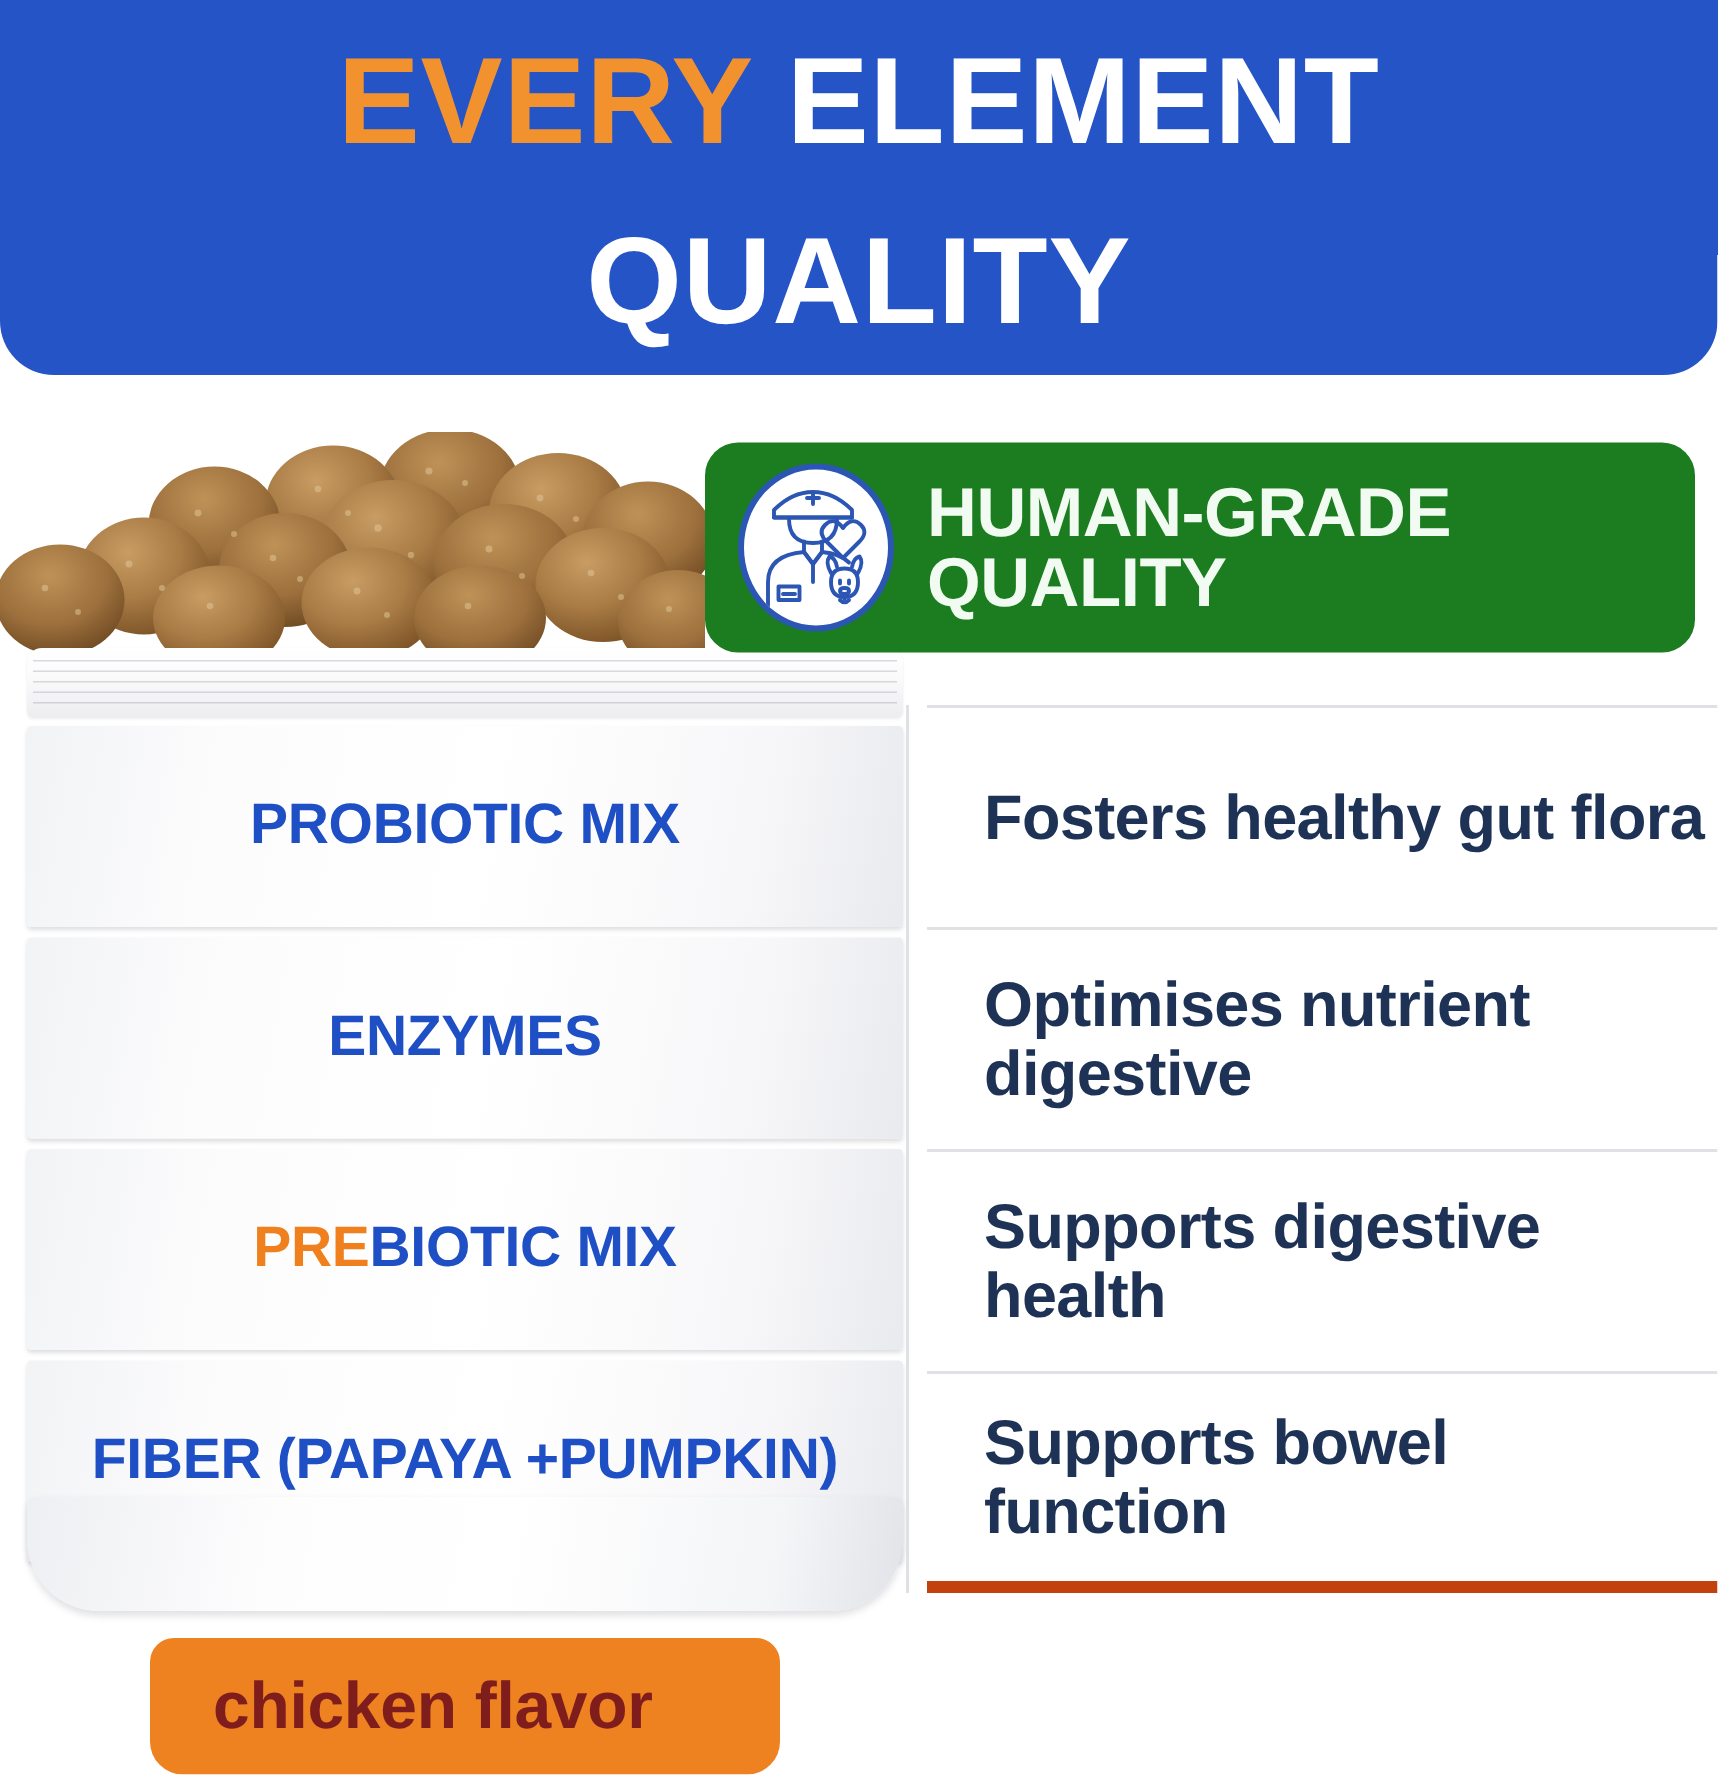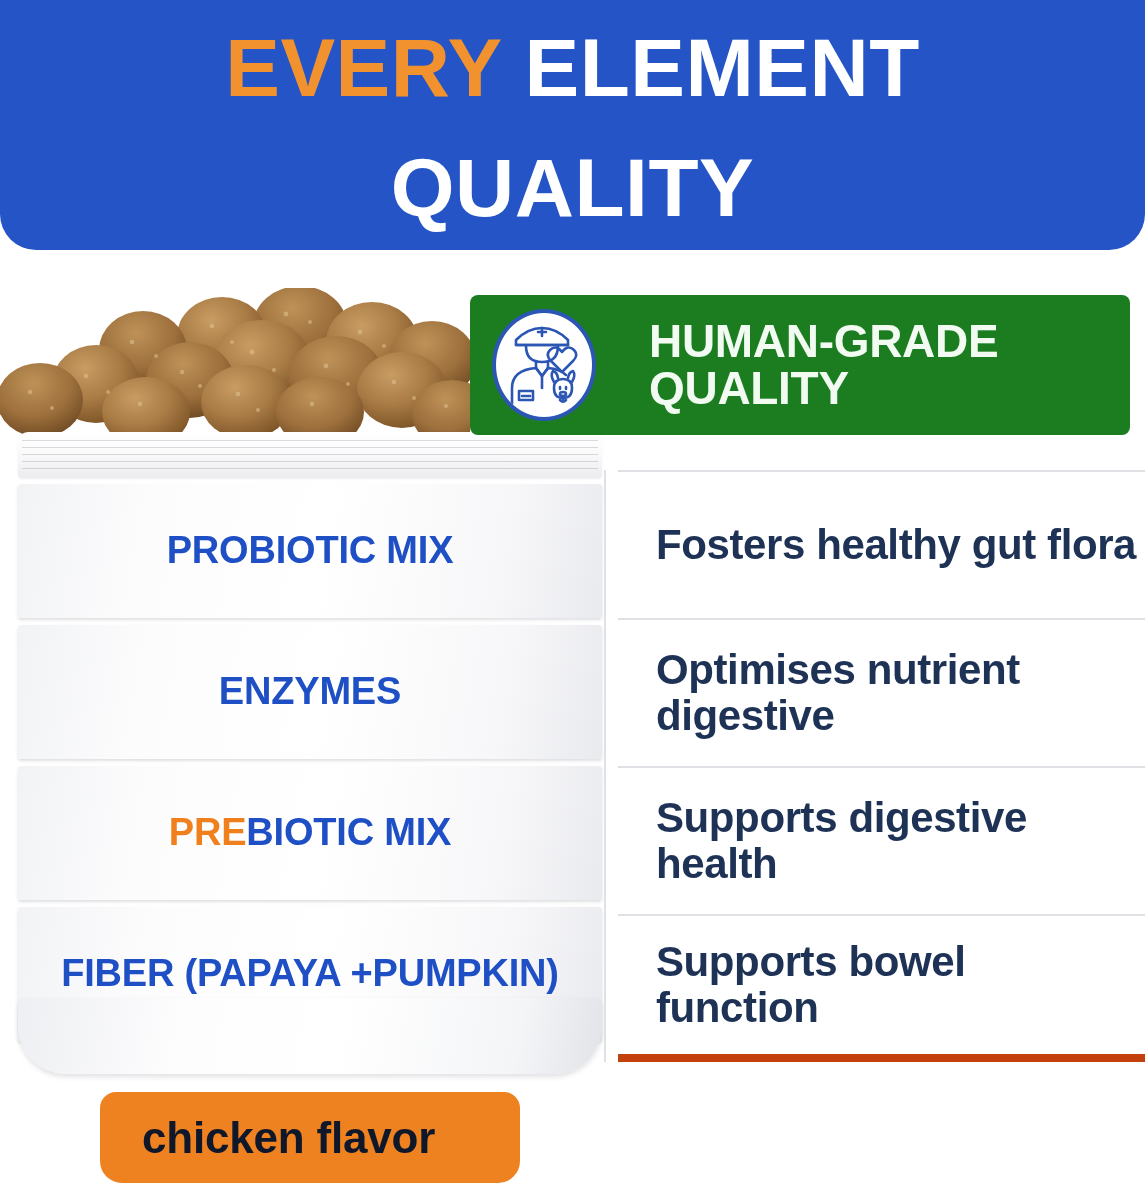--- a/index.html
+++ b/index.html
@@ -41,26 +41,25 @@
     white-space:nowrap;
   }
   .banner-line .accent { color:#F2922E; }
 
   
   .badge {
     position:absolute;
     left:470px; top:295px;
     width:660px; height:140px;
     background:#1B7D20;
-    border-radius:8px;
+    border-radius:22px;
     display:flex;
     align-items:center;
     padding-left:22px;
     z-index:30;
-    gap:31px;
   }
   .badge-icon {
     flex:0 0 auto;
     width:104px; height:112px;
     background:#ffffff;
     border:4px solid #2C56B4;
     border-radius:50%;
     display:flex;
     align-items:center;
     justify-content:center;
@@ -146,21 +145,21 @@
     left:100px; top:1092px;
     width:420px; height:91px;
     background:#EE8120;
     border-radius:16px 16px 22px 22px;
     display:flex;
     align-items:center;
     padding-left:42px;
     z-index:8;
   }
   .flavor-text {
-    color:#0f172a;
+    color:#7f1d1d;
     font-size:44px;
     font-weight:bold;
     letter-spacing:-0.2px;
   }
 
   
   .benefits {
     position:absolute;
     left:604px; top:470px;
     width:541px; height:592px;

